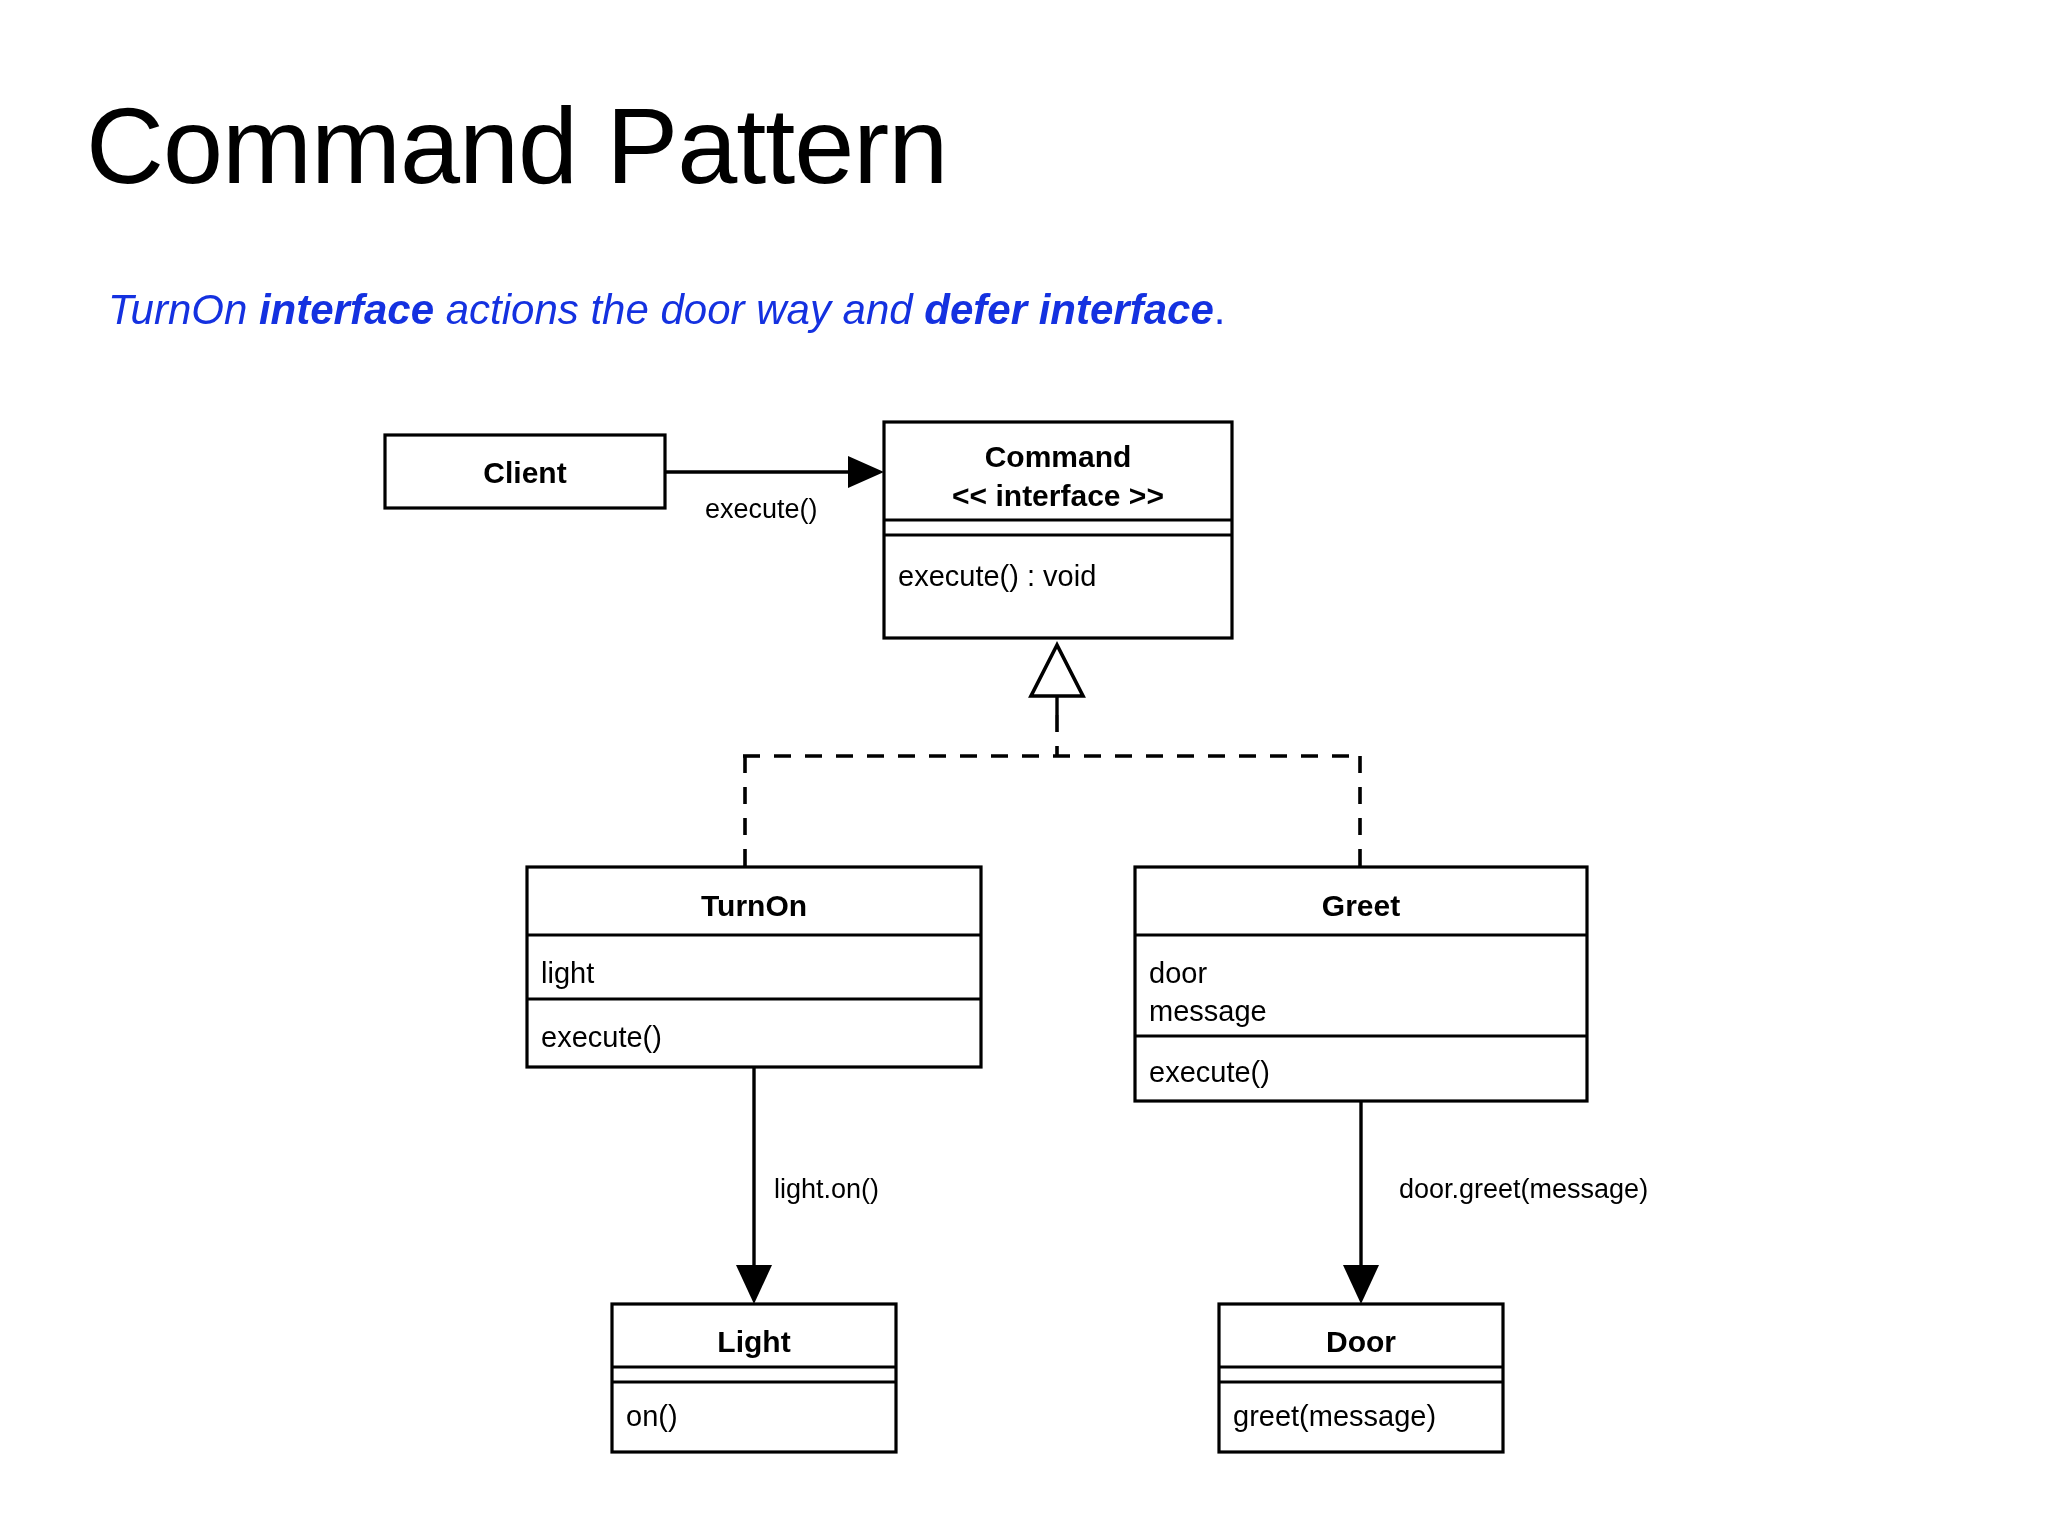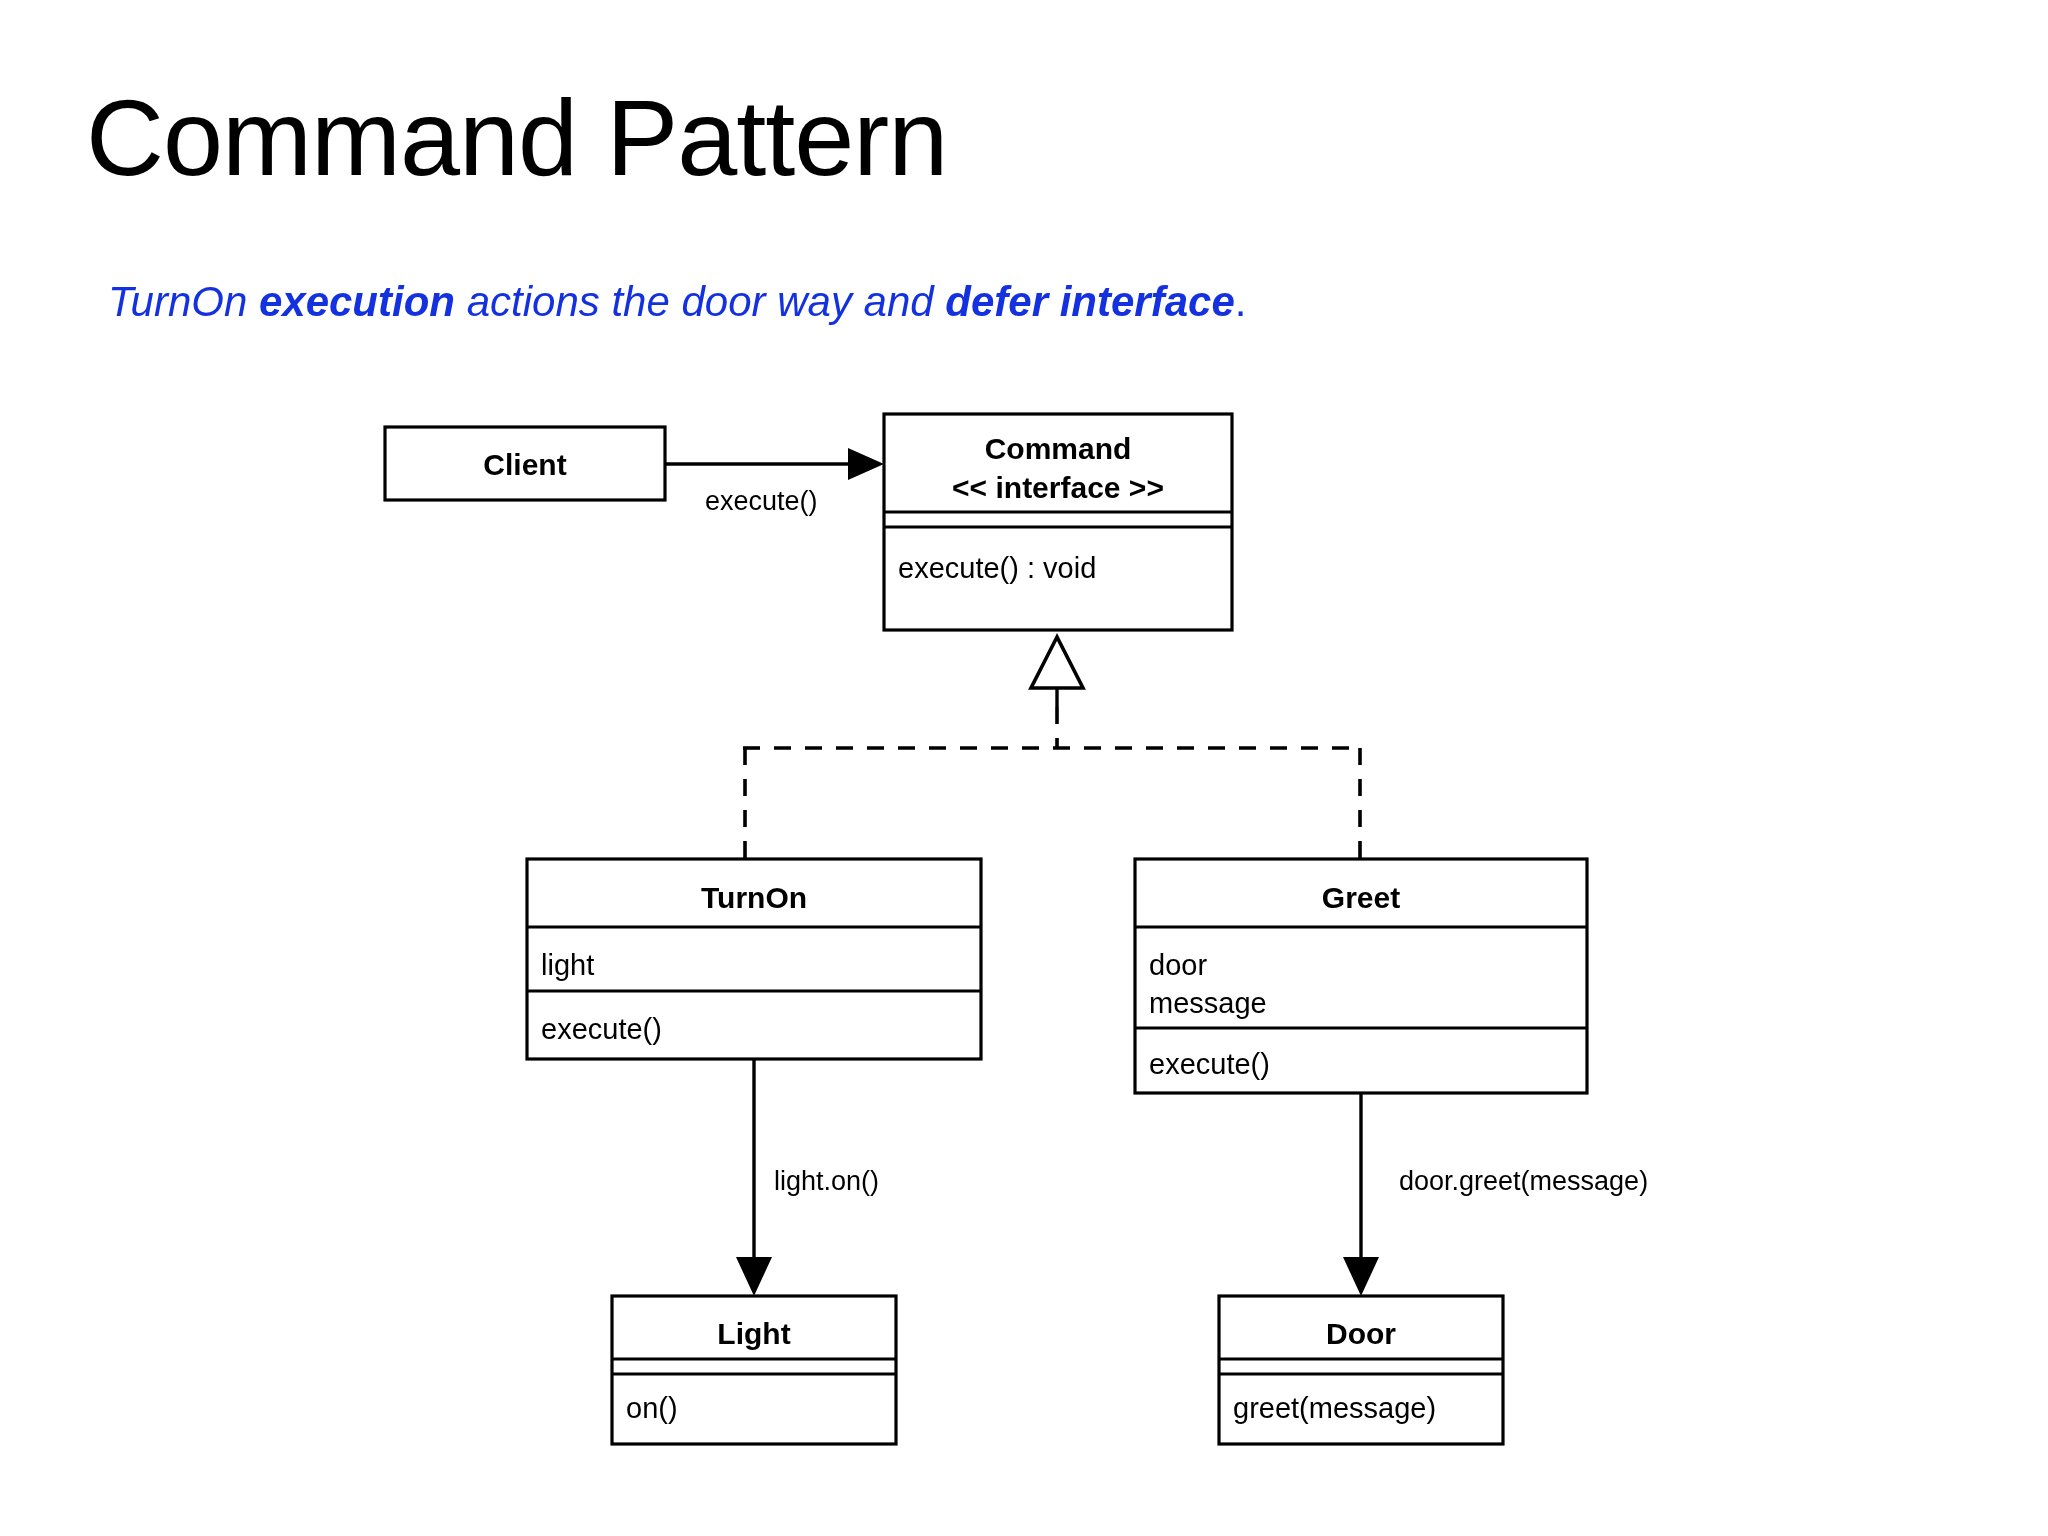--- a/index.html
+++ b/index.html
@@ -11,20 +11,21 @@
     width: 2048px;
     height: 1536px;
     font-family: "Liberation Sans", sans-serif;
     overflow: hidden;
     position: relative;
   }
   .slide {
     position: absolute;
     inset: 0;
     background: #ffffff;
+    margin-top: 8px;
   }
   .slide-title {
     position: absolute;
     left: 86px;
     top: 78px;
     font-family: "Liberation Sans", sans-serif;
     font-size: 108px;
     line-height: 1.12;
     font-weight: 400;
     color: #000000;
@@ -104,21 +105,21 @@
     fill: #000000;
   }
 </style>
 </head>
 <body>
 
 <div class="slide">
 
   <div class="slide-title">Command Pattern</div>
 
-  <div class="slide-subtitle"><span>TurnOn </span><span class="b">execution</span><span> actions the door way and </span><span class="b">defer interface</span><span class="plain">.</span></div>
+  <div class="slide-subtitle"><span>TurnOn </span><span class="b">interface</span><span> actions the door way and </span><span class="b">defer interface</span><span class="plain">.</span></div>
 
   <svg class="diagram" viewBox="0 0 2048 1536">
 
     <g>
       <rect class="box-rect" x="385" y="427" width="280" height="73"></rect>
       <text class="cls-name" x="525" y="475">Client</text>
     </g>
 
     <g>
       <line class="solid-edge" x1="665" y1="464" x2="860" y2="464"></line>

